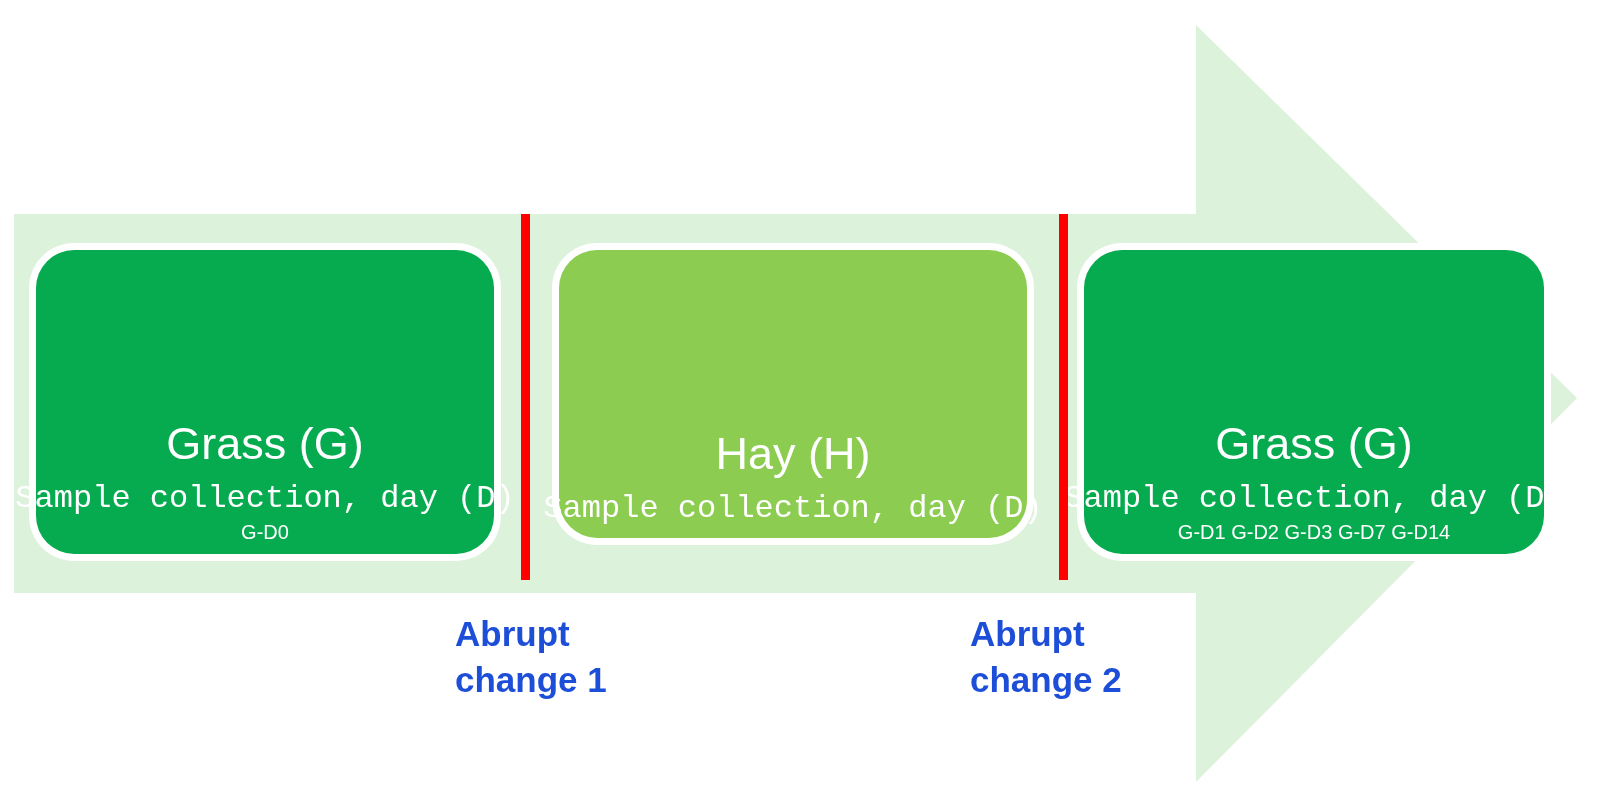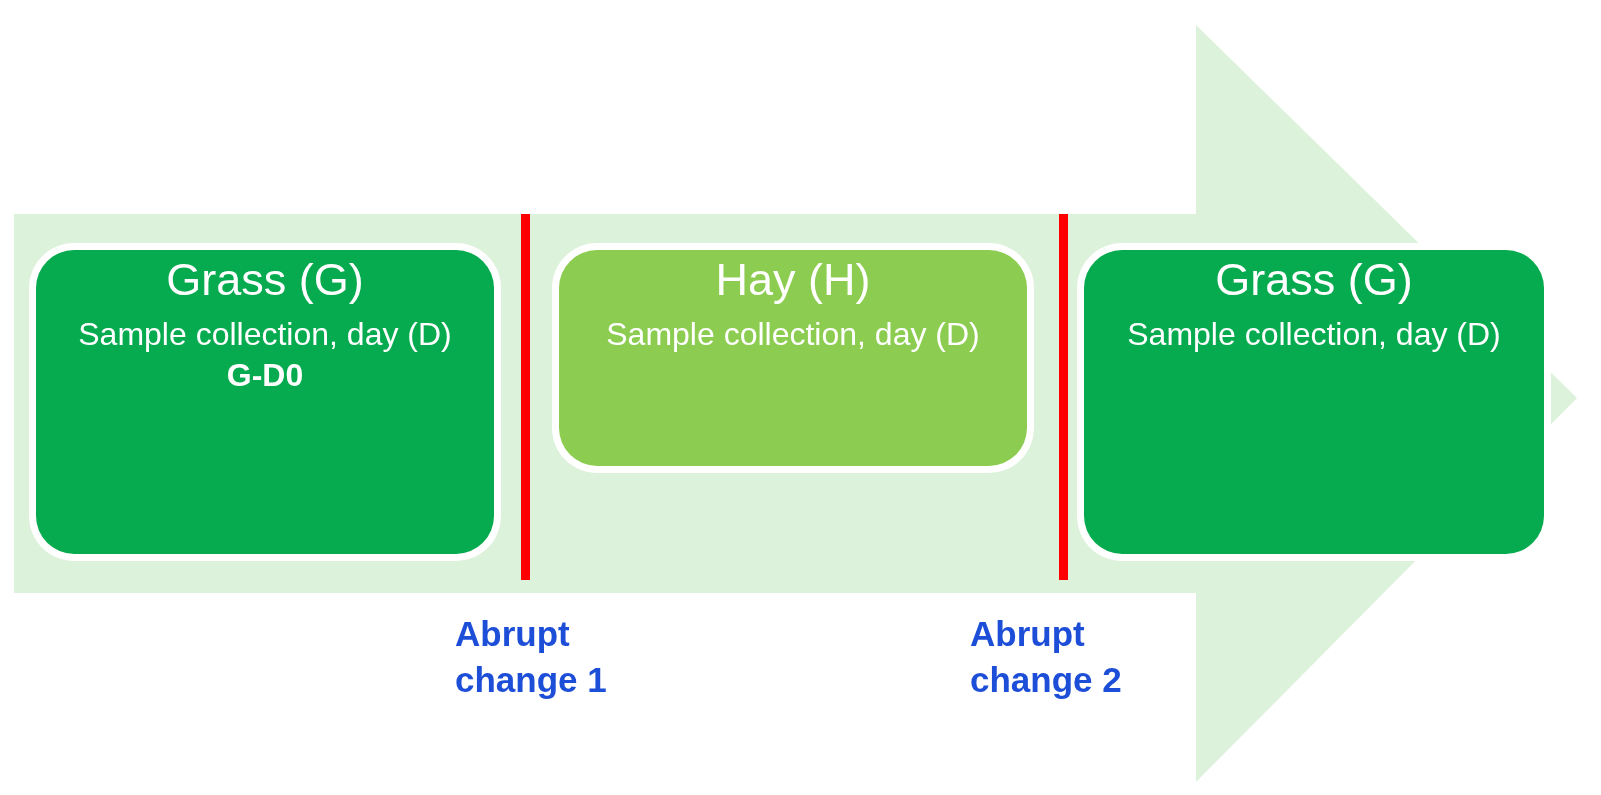--- a/index.html
+++ b/index.html
@@ -30,21 +30,21 @@
   }
 
   
   .phase-box {
     position: absolute;
     box-sizing: border-box;
     border-radius: 38px;
     display: flex;
     flex-direction: column;
     align-items: center;
-    justify-content: flex-start;
+    justify-content: flex-end;
     text-align: center;
     color: #ffffff;
     padding: 6px 10px 10px 10px;
   }
   .phase-box.with-halo {
     box-shadow: 0 0 0 7px #ffffff;
   }
   .phase-title {
     font-size: 45px;
     line-height: 1.08;
@@ -52,42 +52,43 @@
     letter-spacing: 0px;
     margin: 0 0 10px 0;
     white-space: nowrap;
   }
   .phase-sub {
     font-size: 32px;
     line-height: 1.22;
     font-weight: normal;
     margin: 0;
     white-space: nowrap;
+    font-family: Liberation Mono, monospace;
   }
   .phase-days {
-    font-size: 32px;
+    font-size: 20px;
     line-height: 1.22;
-    font-weight: bold;
-    margin: 2px 0 16px 0;
+    font-weight: normal;
+    margin: 2px 0 0 0;
     white-space: nowrap;
   }
 
   
   #box-grass-before {
     left: 36px;
     top: 250px;
     width: 458px;
     height: 304px;
   }
   
   #box-hay {
     left: 559px;
     top: 250px;
     width: 468px;
-    height: 216px;
+    height: 288px;
   }
   
   #box-grass-after {
     left: 1084px;
     top: 250px;
     width: 460px;
     height: 304px;
   }
 
   
@@ -130,20 +131,21 @@
   </div>
 
   <div class="phase-box with-halo" id="box-hay" style="background:#8ccd51;">
     <div class="phase-title">Hay (H)</div>
     <div class="phase-sub">Sample collection, day (D)</div>
   </div>
 
   <div class="phase-box with-halo" id="box-grass-after" style="background:#06ab4f;">
     <div class="phase-title">Grass (G)</div>
     <div class="phase-sub">Sample collection, day (D)</div>
+    <div class="phase-days">G-D1 G-D2 G-D3 G-D7 G-D14</div>
   </div>
 
   <div class="divider-line" id="divider-1"></div>
   <div class="divider-line" id="divider-2"></div>
 
   <div class="change-label" id="change-label-1">Abrupt
 change 1</div>
   <div class="change-label" id="change-label-2">Abrupt
 change 2</div>
 

